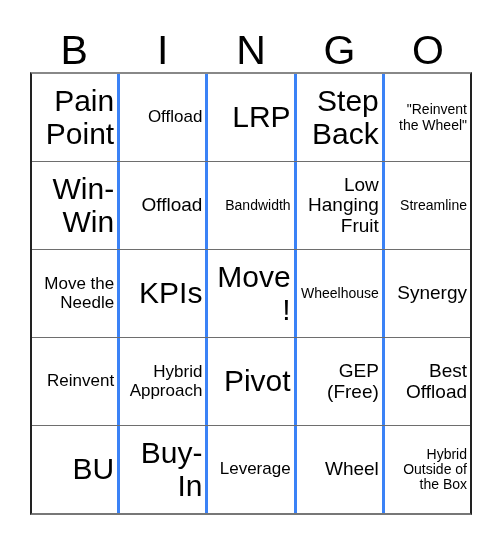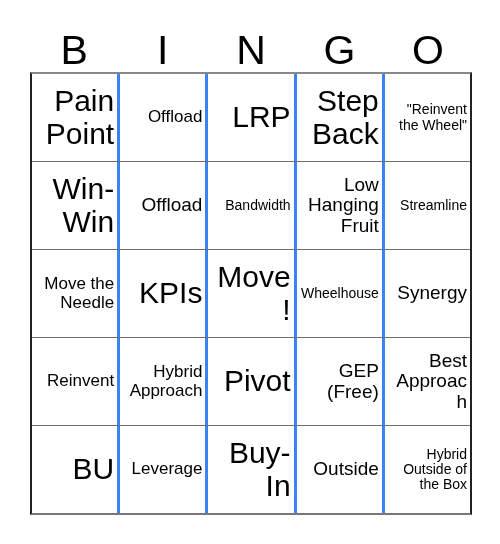--- a/index.html
+++ b/index.html
@@ -168,36 +168,36 @@
       <div class="bingo-cell">
           <span class="cell-text fs-sm">Hybrid Approach</span>
         </div>
       <div class="bingo-cell">
           <span class="cell-text fs-xl">Pivot</span>
         </div>
       <div class="bingo-cell">
           <span class="cell-text fs-md">GEP (Free)</span>
         </div>
       <div class="bingo-cell">
-          <span class="cell-text fs-md">Best Approach</span>
+          <span class="cell-text fs-md">Best Offload</span>
         </div>
     </div>
 
     <div class="bingo-row">
       <div class="bingo-cell">
           <span class="cell-text fs-xl">BU</span>
         </div>
       <div class="bingo-cell">
+          <span class="cell-text fs-xl">Buy-In</span>
+        </div>
+      <div class="bingo-cell">
           <span class="cell-text fs-sm">Leverage</span>
         </div>
       <div class="bingo-cell">
-          <span class="cell-text fs-xl">Buy-In</span>
-        </div>
-      <div class="bingo-cell">
-          <span class="cell-text fs-md">Outside</span>
+          <span class="cell-text fs-md">Wheel</span>
         </div>
       <div class="bingo-cell">
           <span class="cell-text fs-xs">Hybrid Outside of the Box</span>
         </div>
     </div>
 
   </div>
 </div>
 
 </body></html>

